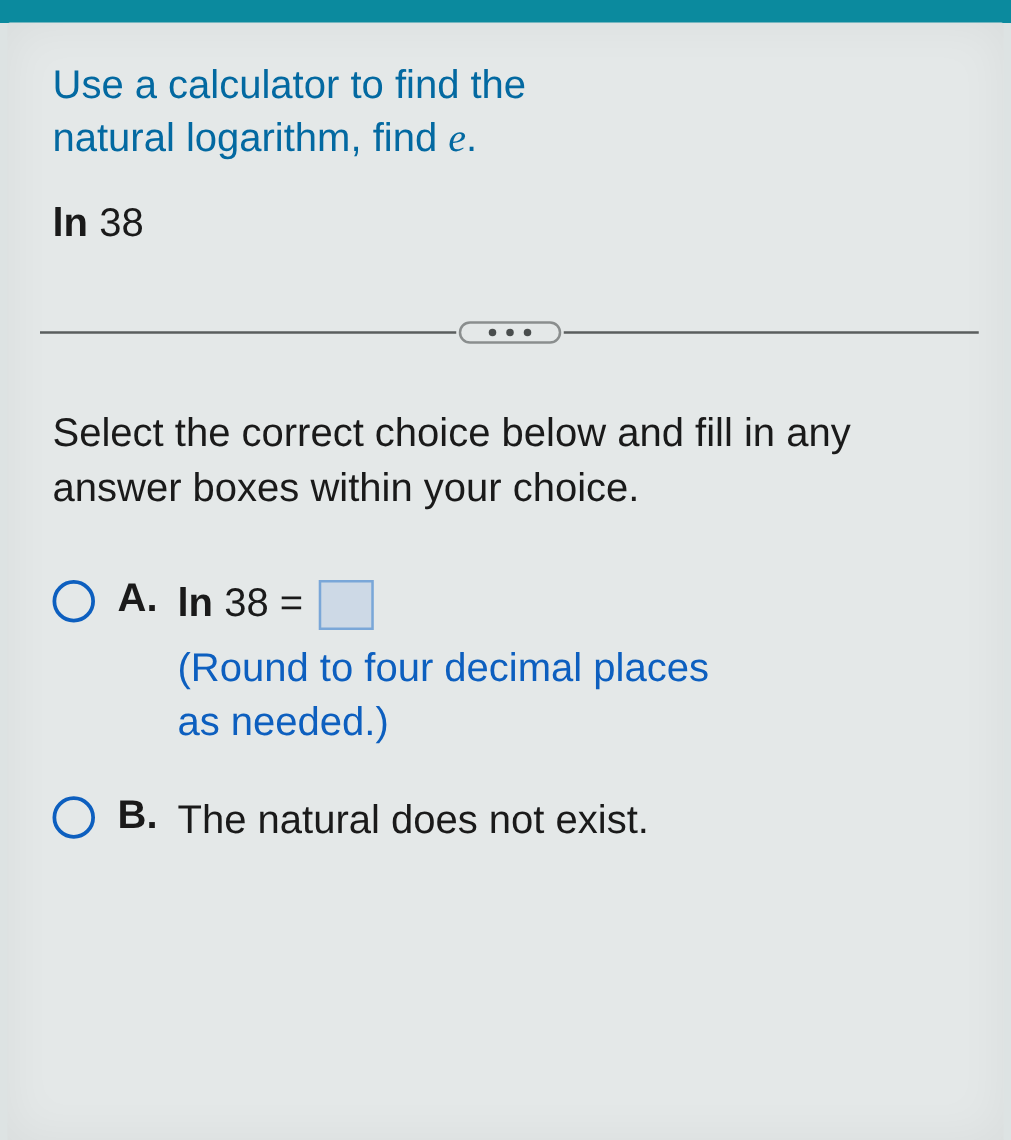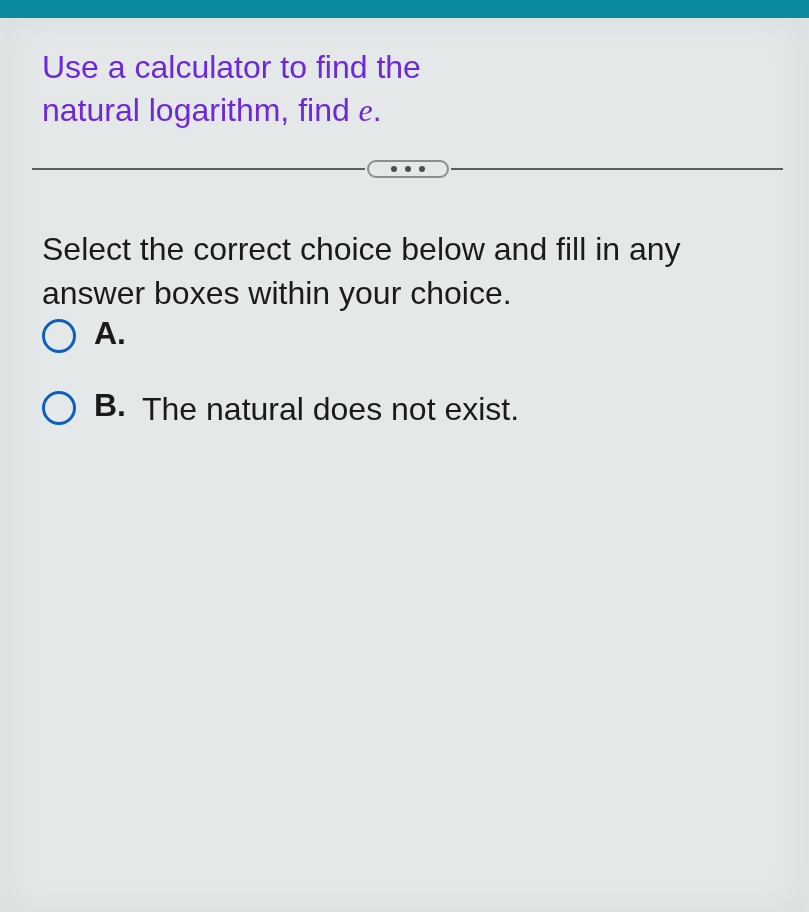--- a/index.html
+++ b/index.html
@@ -19,21 +19,21 @@
       background: #e4e8e8;
       margin: 18px 6px 0 6px;
       padding: 28px 30px 20px 36px;
       height: 894px;
       border-radius: 2px 2px 0 0;
       box-shadow: inset 0 0 40px rgba(0,0,0,0.05);
     }
     .question-text {
       font-size: 32px;
       line-height: 1.35;
-      color: #6d28d9;
+      color: #0369a1;
       margin-bottom: 28px;
     }
     .question-text .italic {
       font-style: italic;
       font-family: 'Times New Roman', serif;
     }
     .expression {
       font-size: 32px;
       color: #1a1a1a;
       margin-bottom: 60px;
@@ -65,20 +65,21 @@
     .dots-pill .dot {
       width: 6px;
       height: 6px;
       background: #4a4e4e;
       border-radius: 50%;
     }
     .instructions {
       font-size: 32px;
       line-height: 1.35;
       color: #1a1a1a;
+      margin-bottom: 48px;
     }
     .choice-row {
       display: flex;
       align-items: flex-start;
       margin-bottom: 34px;
     }
     .radio {
       width: 34px;
       height: 34px;
       border: 3px solid #0d5fbf;
@@ -123,36 +124,46 @@
 </head>
 <body>
 
 <div class="page">
 
   <div class="question-text">
     <span>Use a calculator to find the</span><br>
     <span>natural logarithm, find </span><span class="italic">e</span><span>.</span>
   </div>
 
+  <div class="expression">
+    <span class="fn">ln</span><span> 38</span>
+  </div>
 
   <div class="divider-row">
     <div class="hr"></div>
     <div class="dots-pill">
       <span class="dot"></span>
       <span class="dot"></span>
       <span class="dot"></span>
     </div>
     <div class="hr"></div>
   </div>
 
   <div class="instructions">Select the correct choice below and fill in any answer boxes within your choice.</div>
 
   <div class="choice-row">
     <div class="radio"></div>
     <div class="choice-letter">A.</div>
+    <div class="choice-body">
+      <span class="fn">ln</span><span> 38 = </span><input class="answer-box" type="text" style="">
+      <div class="round-note">
+        <span>(Round to four decimal places</span><br>
+        <span>as needed.)</span>
+      </div>
+    </div>
   </div>
 
   <div class="choice-row">
     <div class="radio"></div>
     <div class="choice-letter">B.</div>
     <div class="choice-body">The natural does not exist.</div>
   </div>
 
 </div>
 

